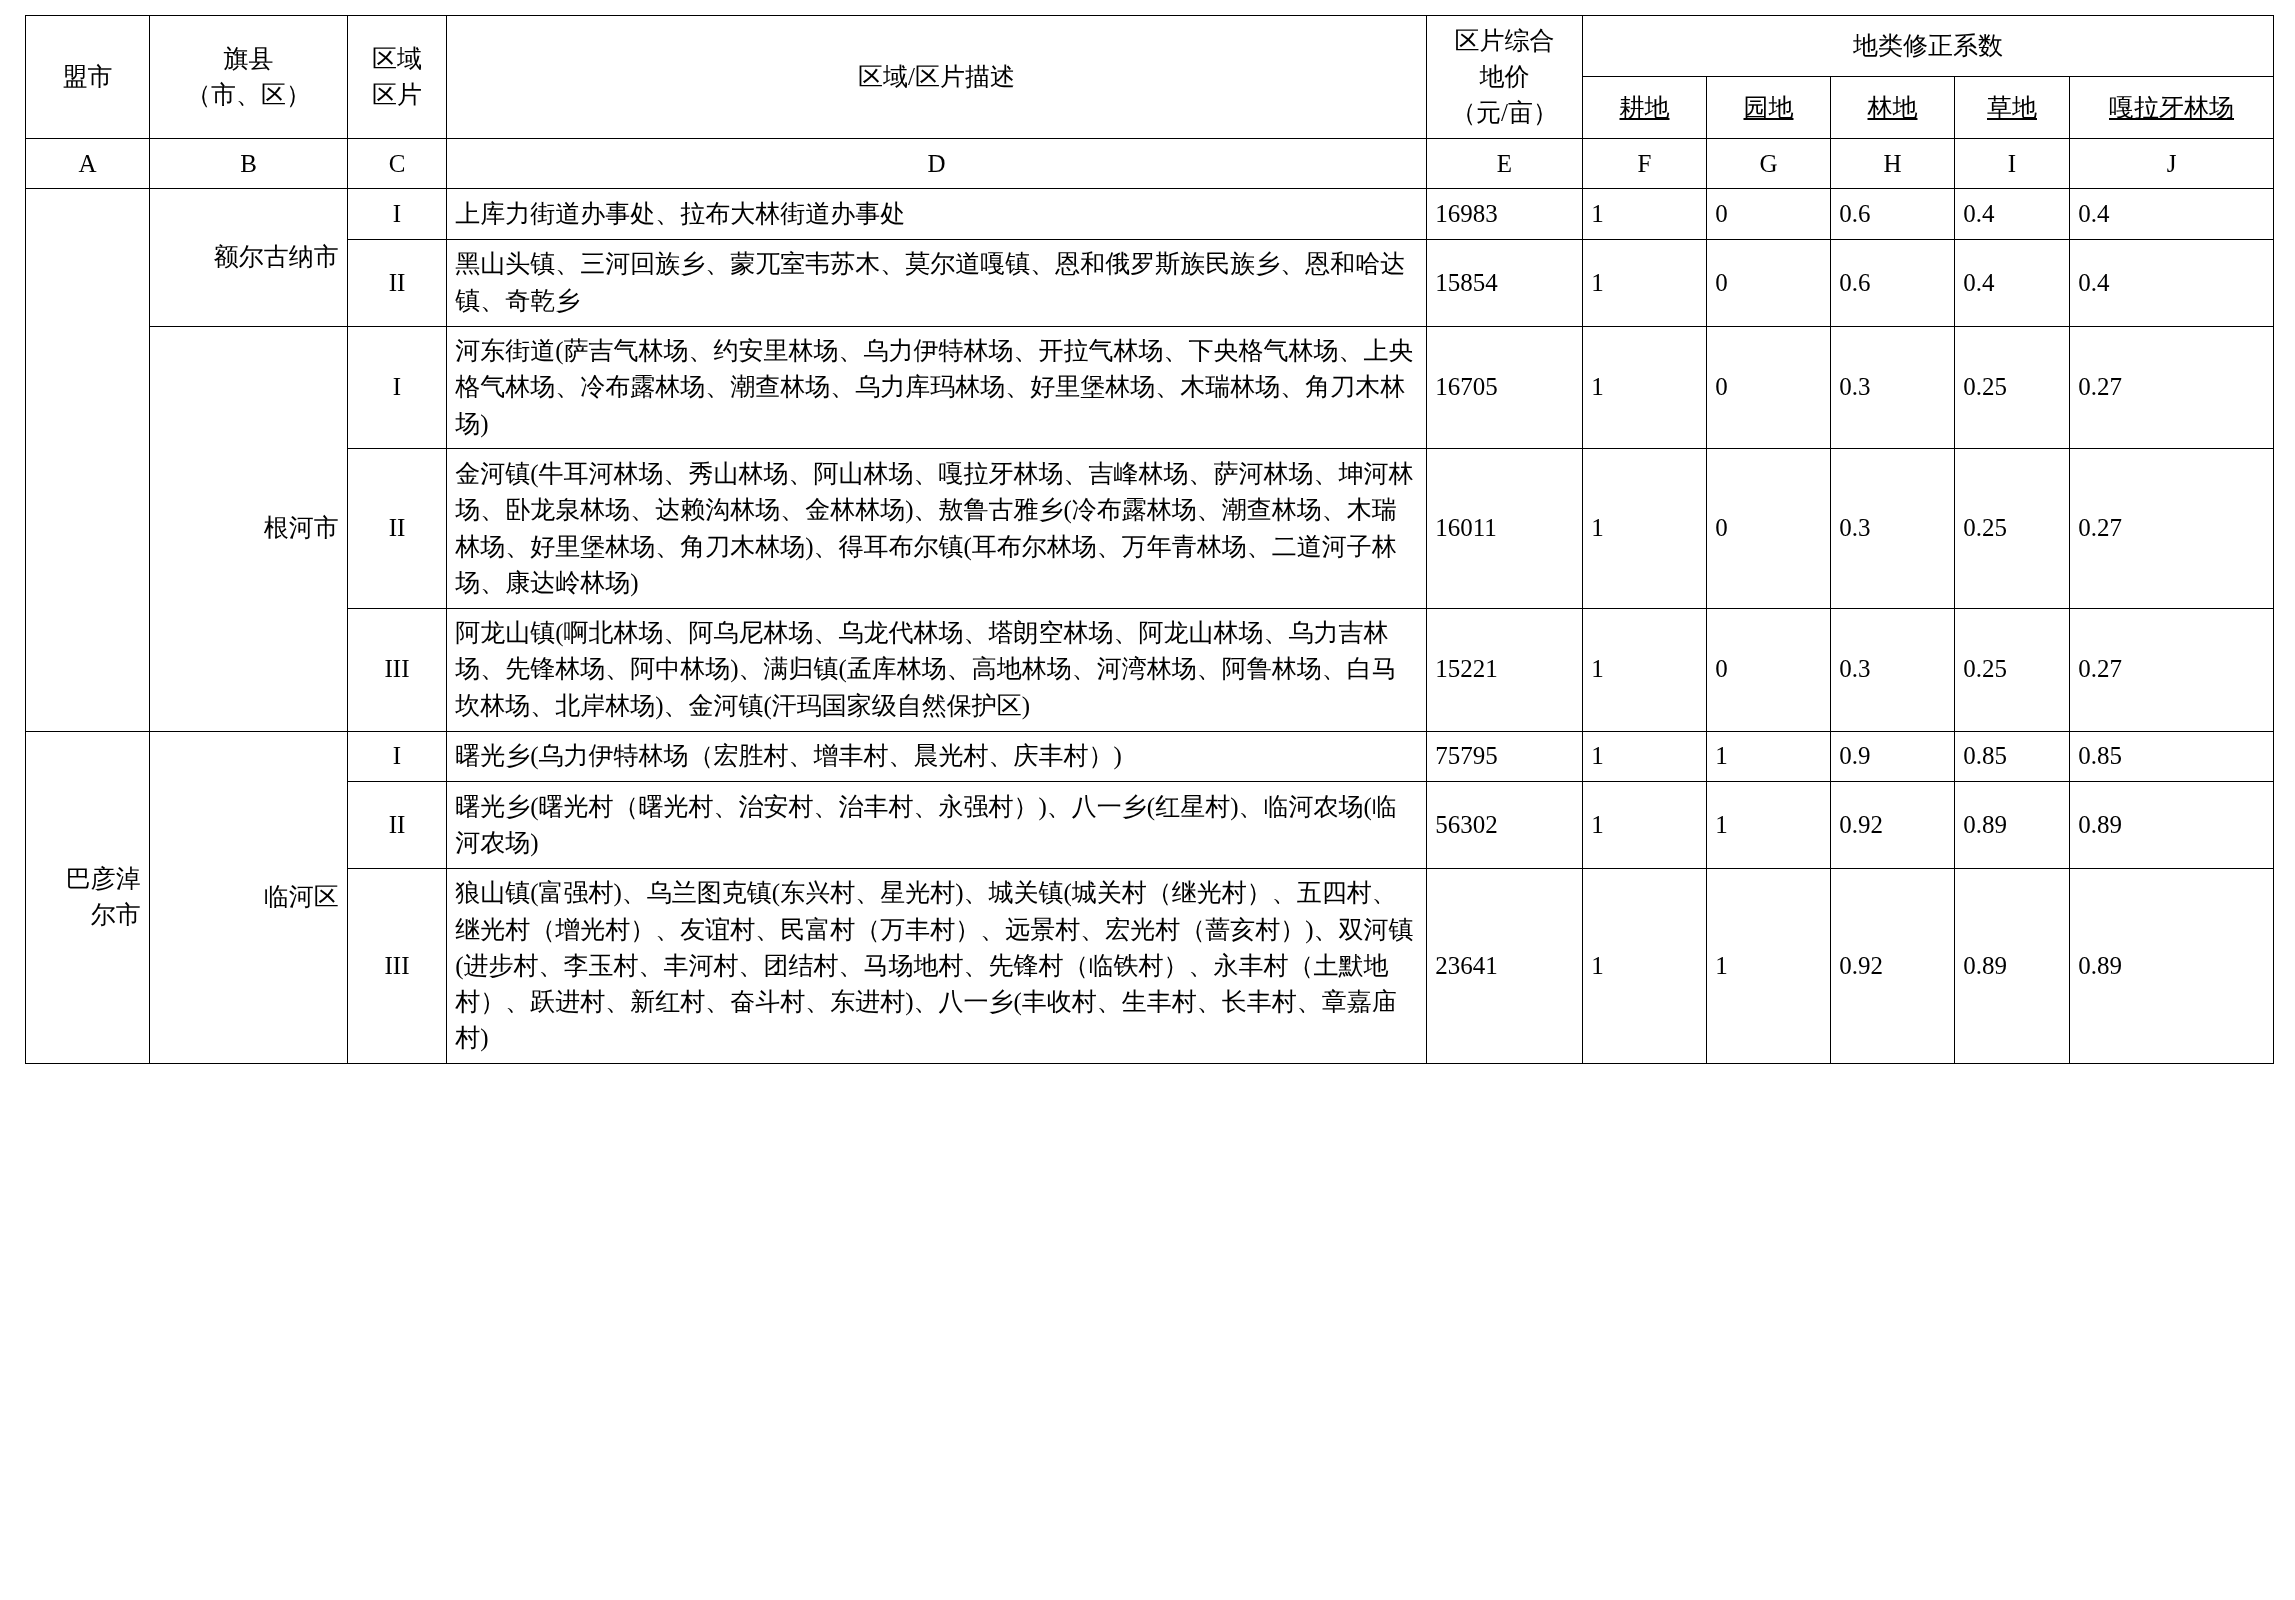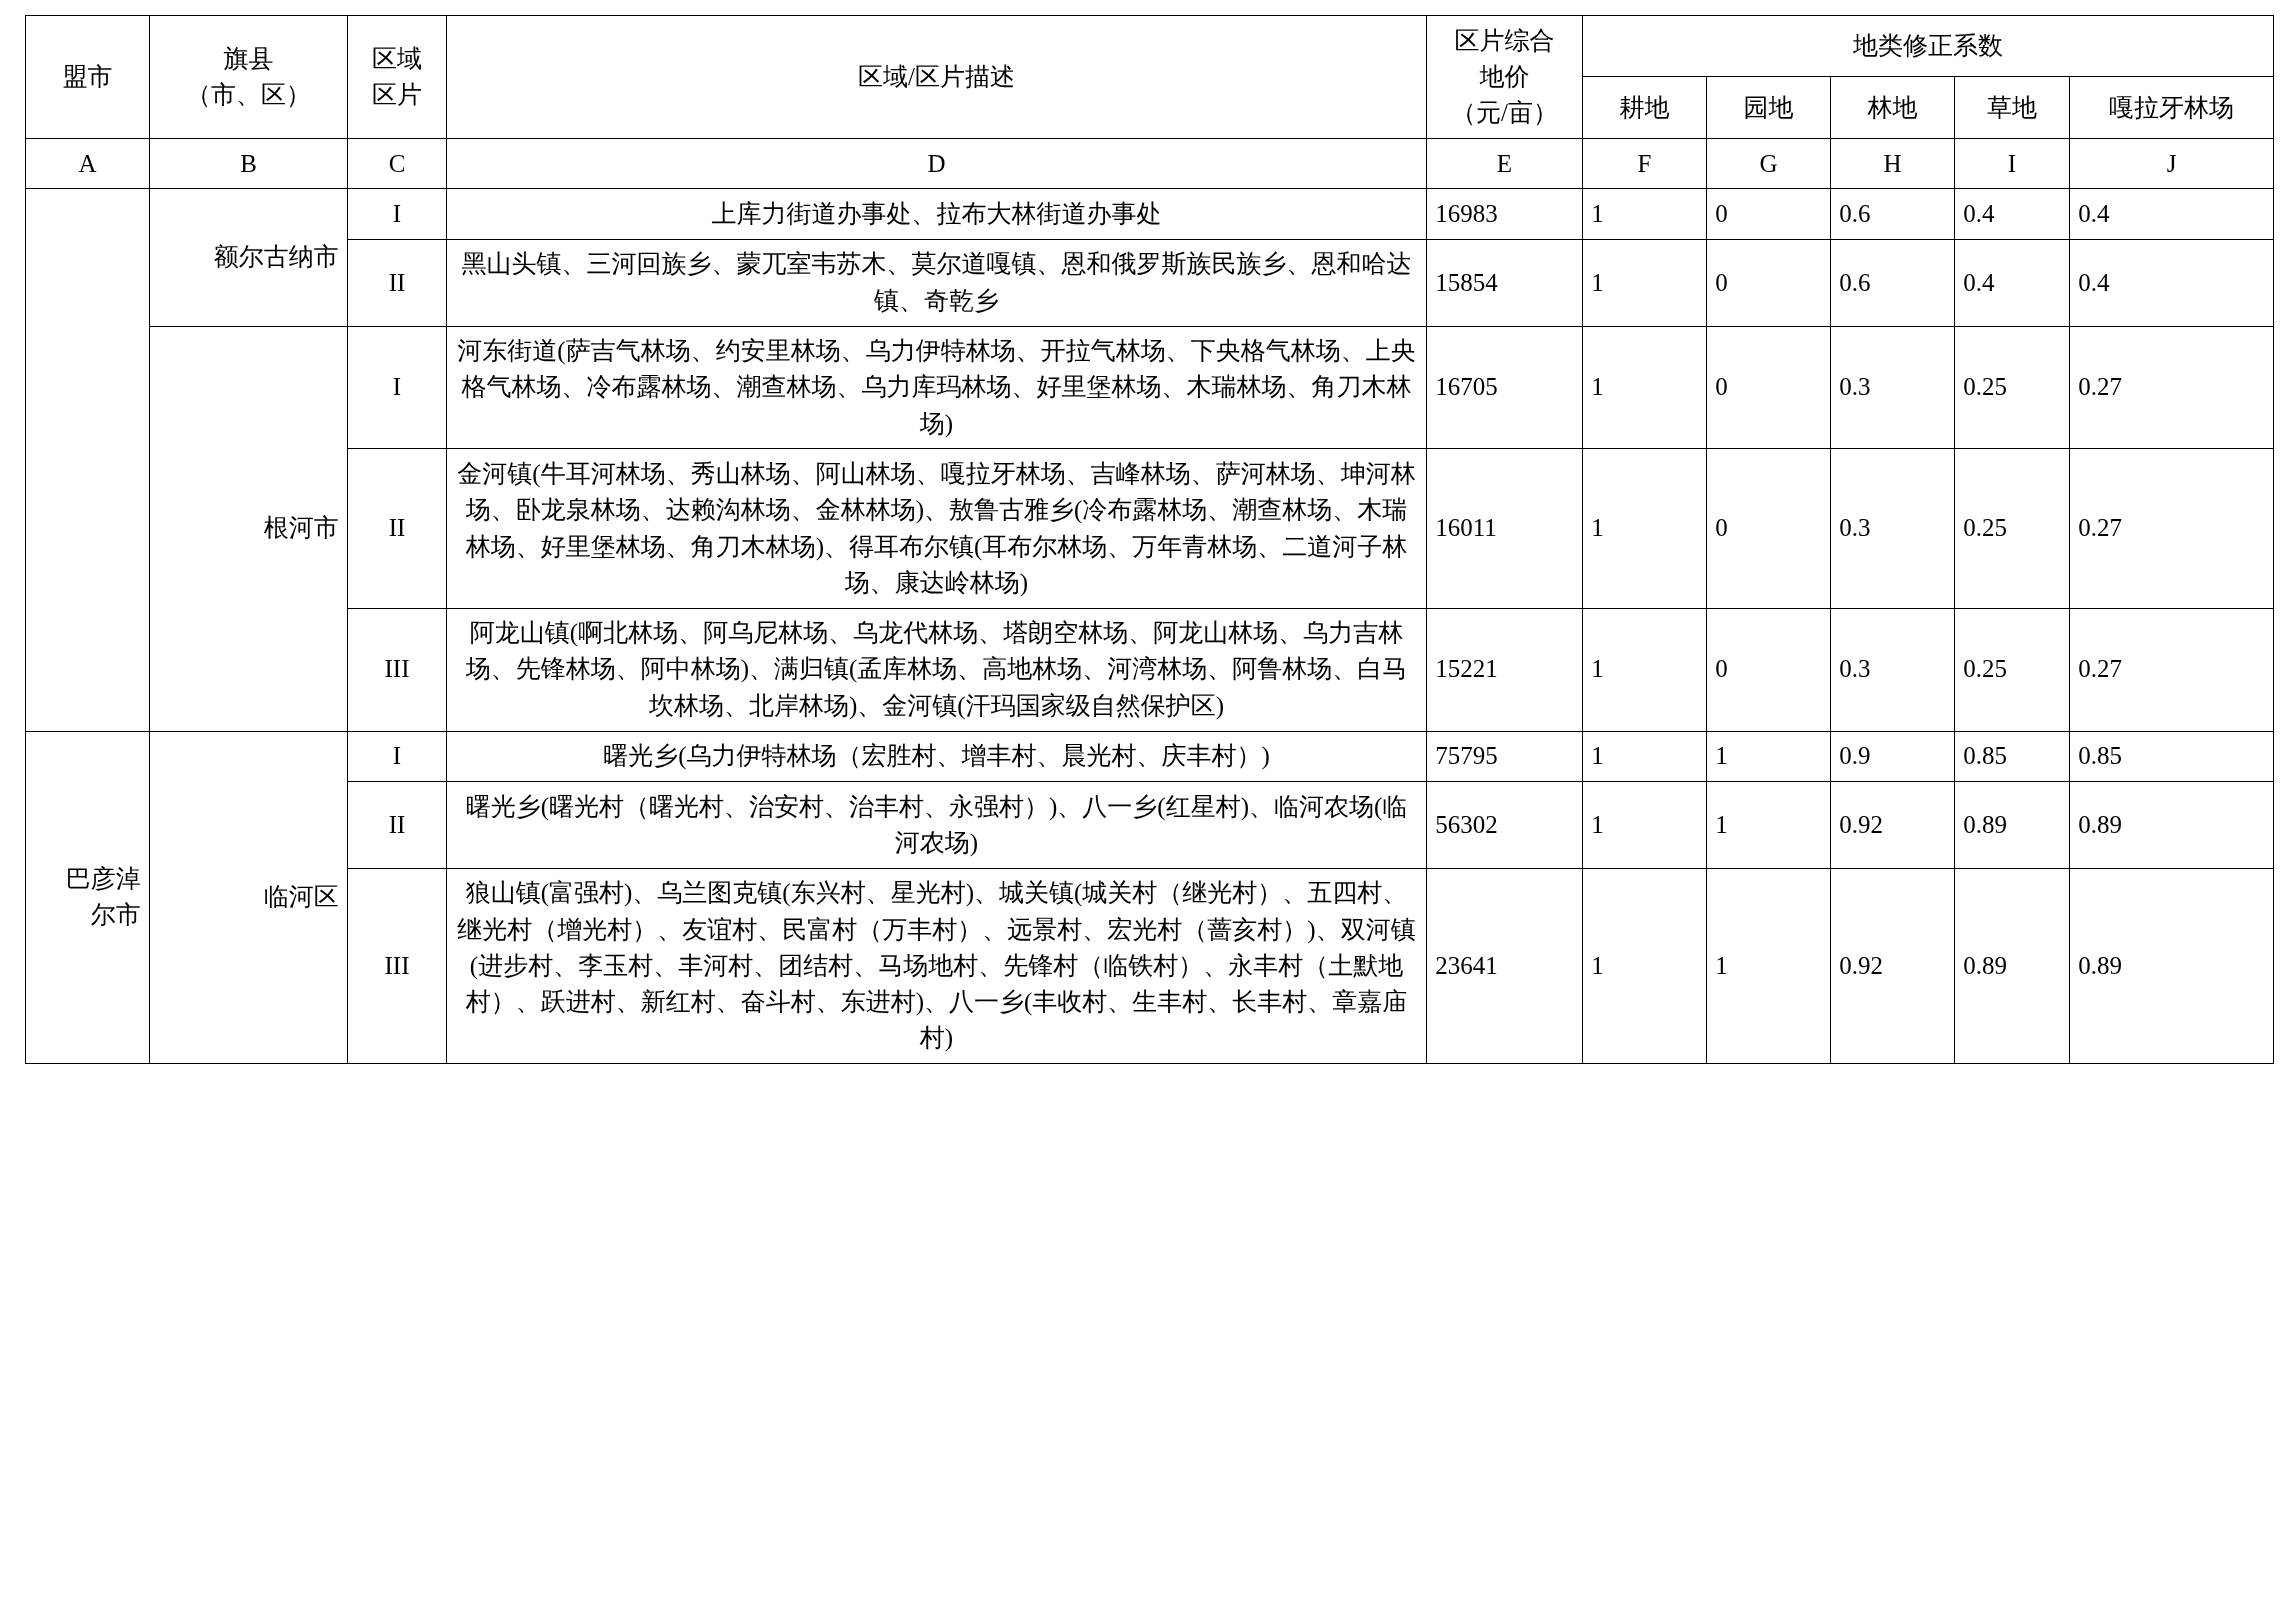--- a/index.html
+++ b/index.html
@@ -30,33 +30,33 @@
     padding: 6.6px 8.2px;
     font-weight: normal;
     vertical-align: middle;
     font-size: 25px;
     line-height: 1.45;
   }
   .hdr { text-align: center; font-size: 25.5px; }
   .colletter { text-align: center; font-size: 25.5px; font-family: "Liberation Serif", serif; }
   .num { font-size: 25.5px; }
   .desc {
-    text-align: center;
+    text-align: left;
     font-size: 25px;
     line-height: 1.5;
     padding-left: 11.5px;
     padding-right: 10px;
   }
   .vert-label {
     text-align: right;
     font-size: 25.5px;
     line-height: 1.5;
   }
   .roman { text-align: center; font-size: 25.5px; }
-  .hdr-sub { text-align: center; font-size: 25.5px; }
+  .hdr-sub { text-align: center; font-size: 25.5px; text-decoration: underline; }
   col.c-a { width: 124px; }
   col.c-b { width: 198px; }
   col.c-c { width: 99px; }
   col.c-d { width: 980px; }
   col.c-e { width: 156px; }
   col.c-f { width: 124px; }
   col.c-g { width: 124px; }
   col.c-h { width: 124px; }
   col.c-i { width: 115px; }
   col.c-j { width: 204px; }

